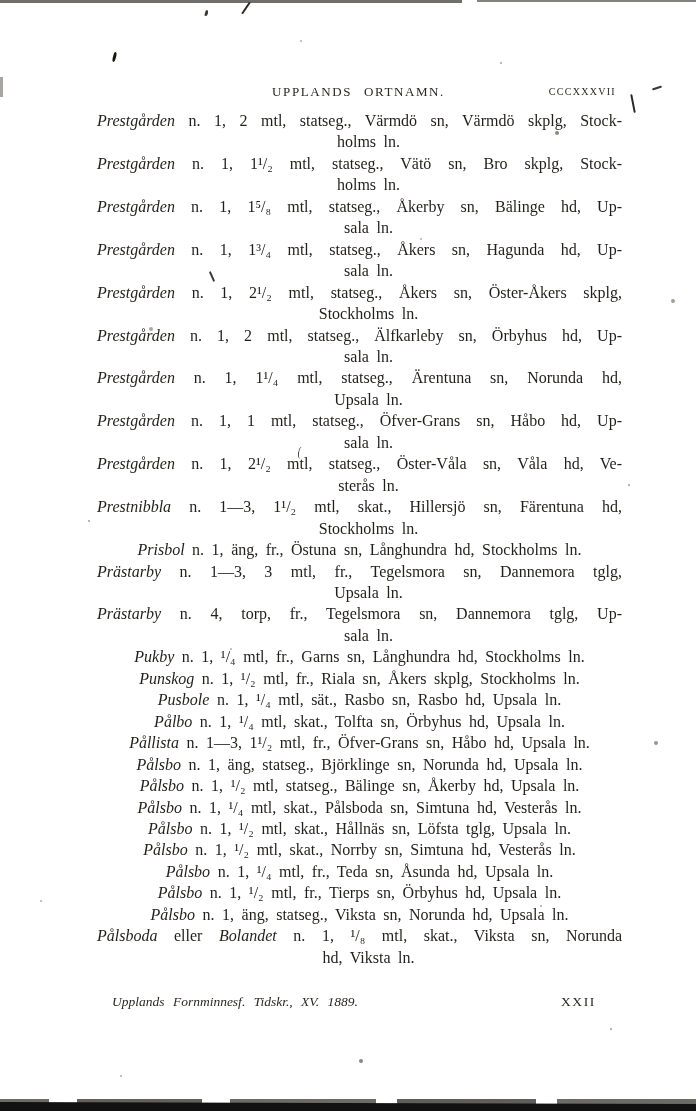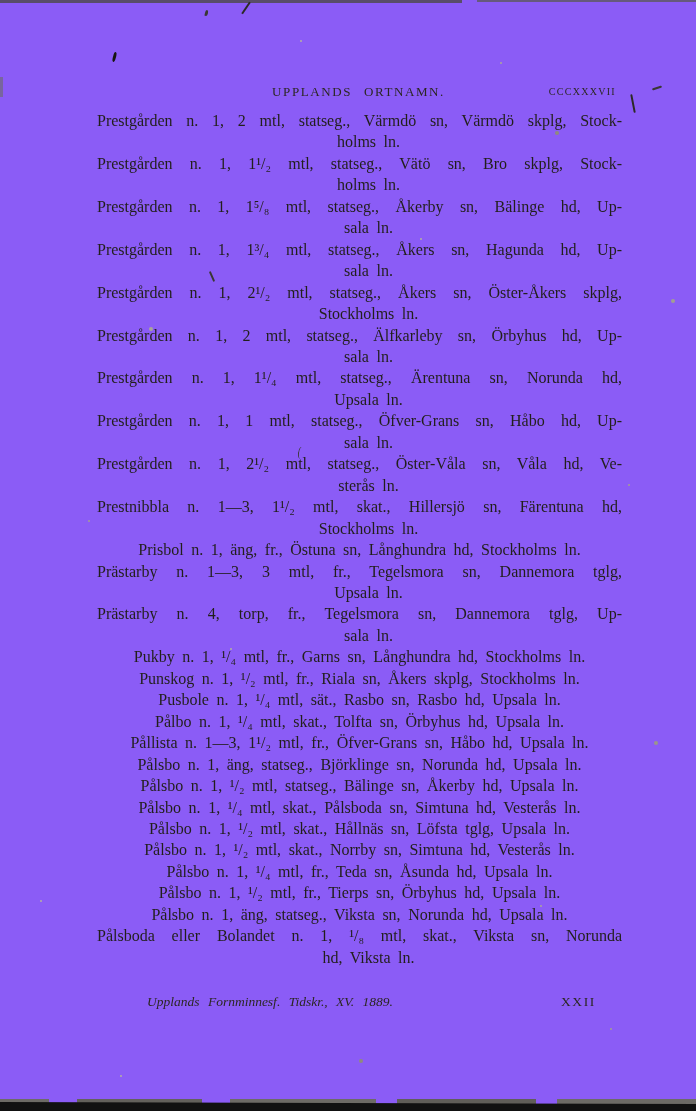--- a/index.html
+++ b/index.html
@@ -1,31 +1,31 @@
 <!DOCTYPE html>
 <html><head>
 <meta charset="utf-8">
 <style>
   html,body{margin:0;padding:0;background:#d8d5cd;}
-  .page{position:relative;width:696px;height:1111px;background:#8b5cf6;overflow:hidden;
+  .page{position:relative;width:696px;height:1111px;background:#ffffff;overflow:hidden;
         font-family:"Liberation Serif","DejaVu Serif",serif;color:#221f1b;}
   
   .header{position:absolute;left:95px;top:84px;width:527px;height:18px;}
   .title{text-align:center;font-size:13px;letter-spacing:1.6px;word-spacing:7px;color:#2b2722;}
   .pageno{position:absolute;right:6px;top:2px;font-size:10px;letter-spacing:1.3px;color:#2b2722;}
   
   .column{position:absolute;left:97px;top:110px;width:525px;font-size:16px;line-height:21.45px;}
   .entry{margin:0;}
   .line{word-spacing:0.22em;white-space:nowrap;text-align:center;}
   .line.just{text-align:justify;text-align-last:justify;word-spacing:0.05em;white-space:normal;}
   .line.ind{padding-left:18px;}
-  .it{}
+  .it{font-style:italic;}
   
   .footer{position:absolute;left:95px;top:994px;width:527px;height:20px;font-size:13.5px;color:#2b2722;}
-  .imprint{font-style:italic;margin-left:52px;word-spacing:5px;}
+  .imprint{font-style:italic;margin-left:17px;word-spacing:5px;}
   .signature{position:absolute;left:458px;top:0;font-size:13.5px;letter-spacing:1.6px;font-style:normal;margin-left:8px;}
   
   .artifact{position:absolute;pointer-events:none;}
   .top-line-left{left:0;top:0;width:462px;height:3px;background:#4c4a46;opacity:.8;}
   .top-line-right{left:477px;top:0;width:219px;height:2px;background:#5a5854;opacity:.75;}
   .bottom-dashes{left:0;top:1099px;width:696px;height:6px;
      background:linear-gradient(90deg,#6d6b66 0 7%,transparent 7% 11%,#63615c 11% 29%,transparent 29% 33%,
      #6d6b66 33% 54%,transparent 54% 57%,#605e59 57% 77%,transparent 77% 80%,#6d6b66 80% 100%);}
   .bottom-band{left:-4px;top:1103px;width:704px;height:12px;background:#111;transform:rotate(.15deg);}
   .slash-mark{left:245px;top:1px;width:2px;height:14px;background:#2c2a26;transform:rotate(34deg);}

